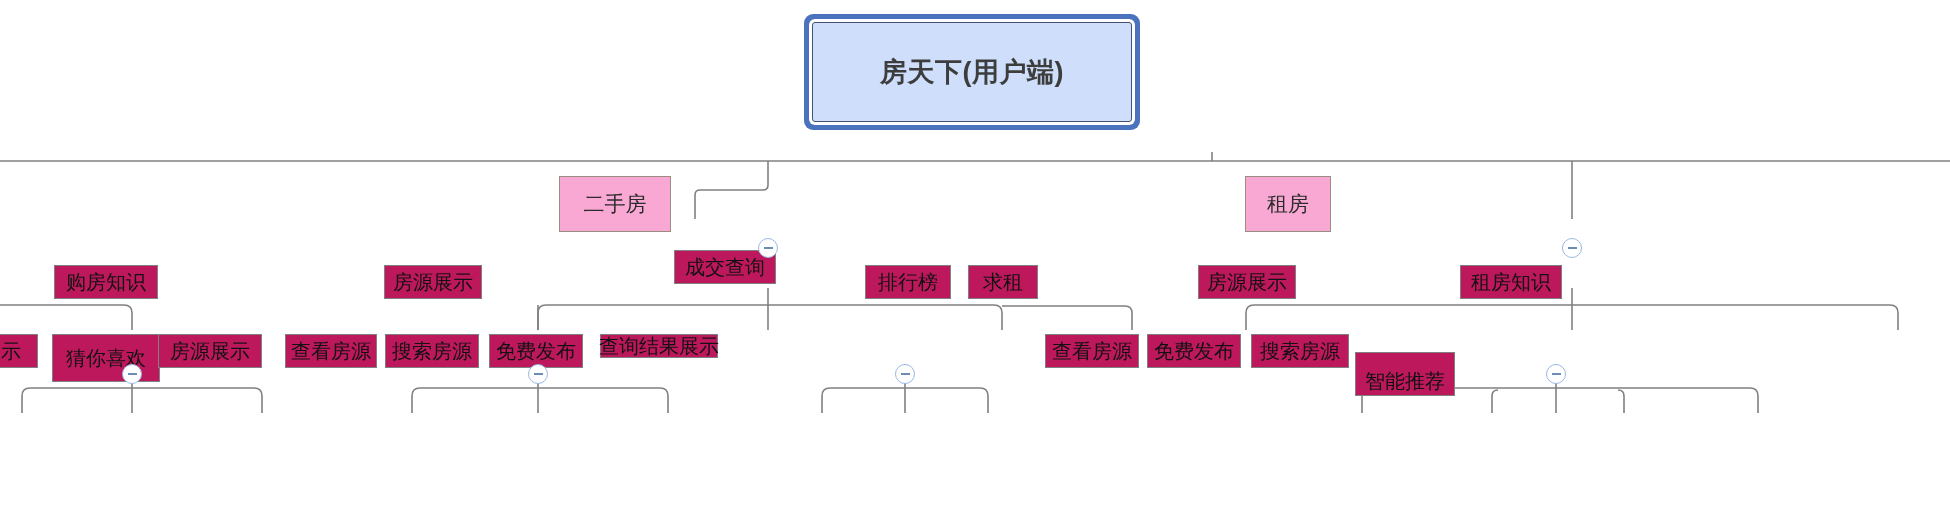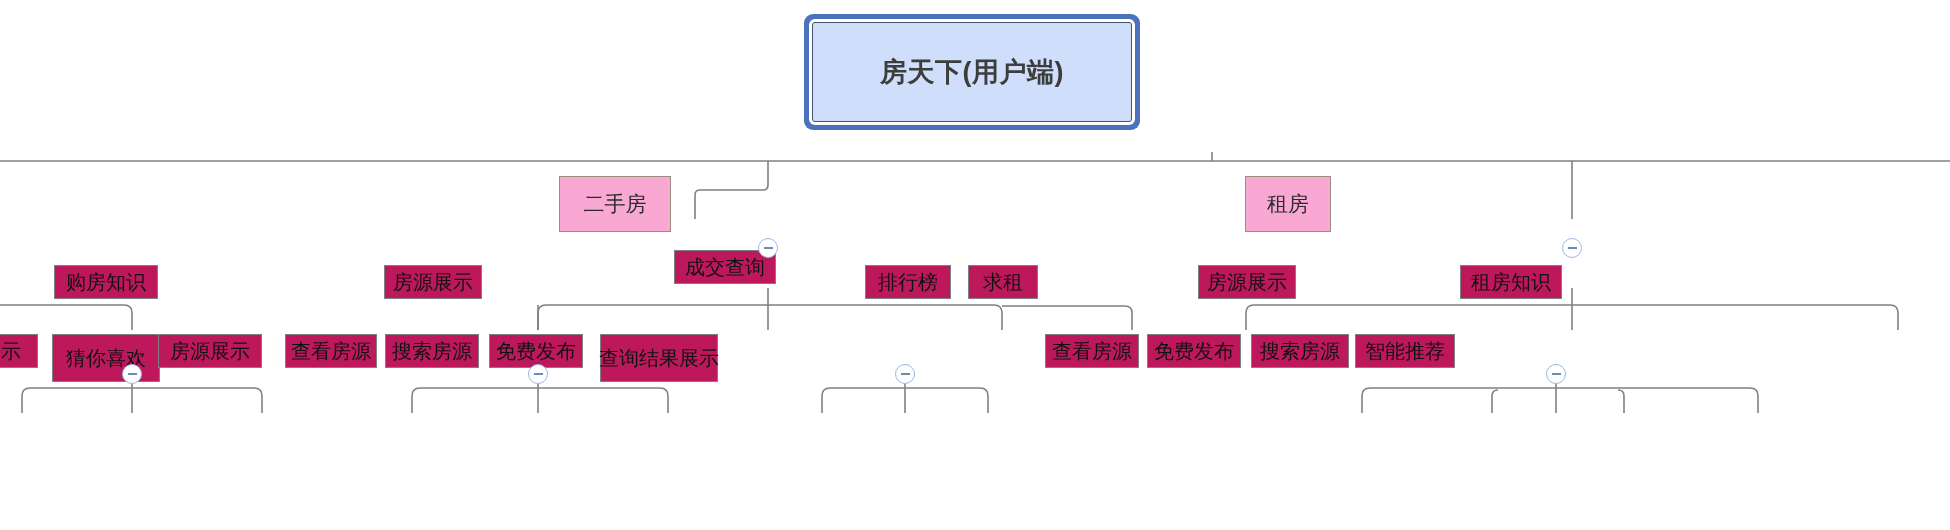--- a/index.html
+++ b/index.html
@@ -207,30 +207,30 @@
 
   <div class="node plain leaf" style="left:285px; top:334px; width:92px; height:34px;">
     <span>查看房源</span>
   </div>
   <div class="node plain leaf" style="left:385px; top:334px; width:94px; height:34px;">
     <span>搜索房源</span>
   </div>
   <div class="node plain leaf" style="left:489px; top:334px; width:94px; height:34px;">
     <span>免费发布</span>
   </div>
-  <div class="node plain leaf" style="left:600px; top:334px; width:118px; height:48px;">
+  <div class="node plain leaf" style="left:600px; top:334px; width:118px; height:24px;">
     <span>查询结果展示</span>
   </div>
 
   <div class="node plain leaf" style="left:1045px; top:334px; width:94px; height:34px;">
     <span>查看房源</span>
   </div>
   <div class="node plain leaf" style="left:1147px; top:334px; width:94px; height:34px;">
     <span>免费发布</span>
   </div>
   <div class="node plain leaf" style="left:1251px; top:334px; width:98px; height:34px;">
     <span>搜索房源</span>
   </div>
-  <div class="node plain leaf" style="left:1355px; top:334px; width:100px; height:34px;">
+  <div class="node plain leaf" style="left:1355px; top:352px; width:100px; height:44px;align-items:flex-end;">
     <span>智能推荐</span>
   </div>
 
 </div>
 
 </body></html>

